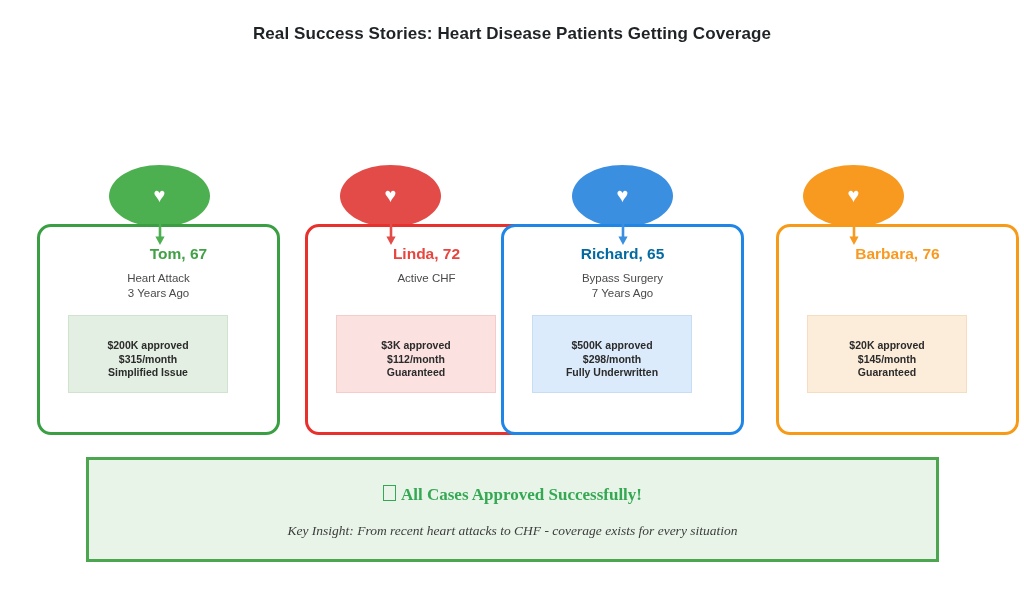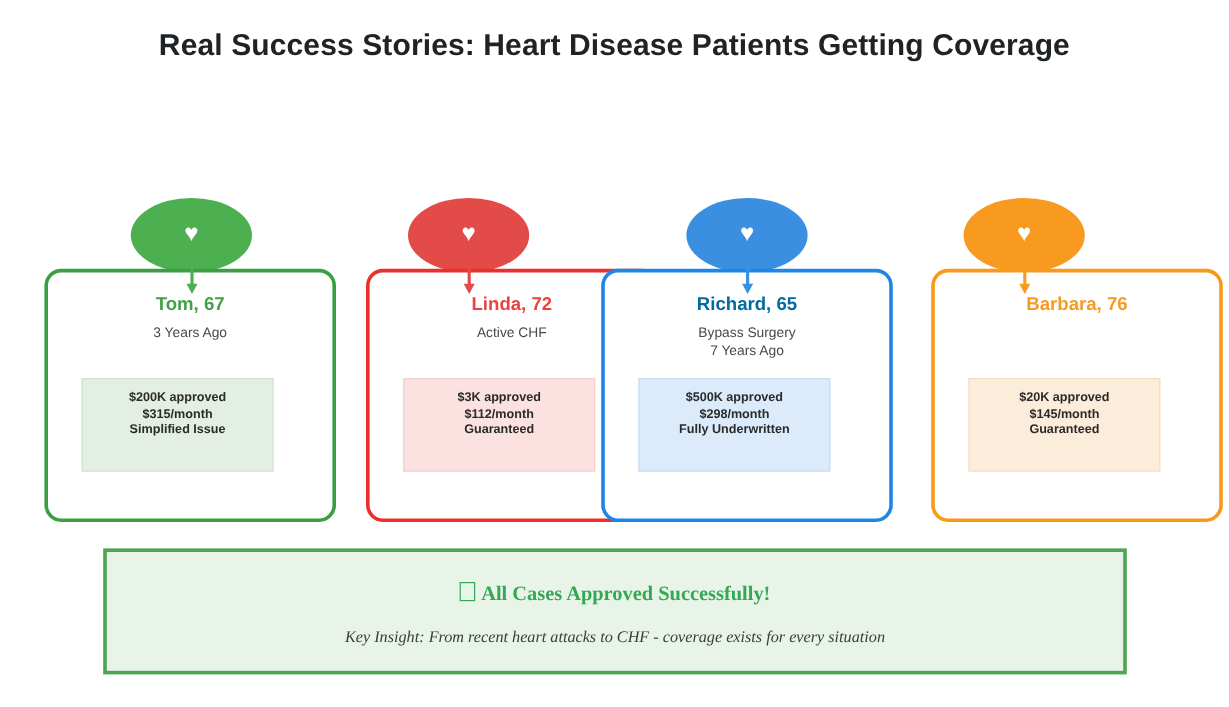--- a/index.html
+++ b/index.html
@@ -16,21 +16,21 @@
     position: relative;
   }
 
   
   #page-title {
     position: absolute;
     left: 0;
     top: 24px;
     width: 1024px;
     text-align: center;
-    font-size: 25px;
+    font-size: 17px;
     font-weight: bold;
     color: #1f2326;
     letter-spacing: 0.1px;
   }
 
   
   #cards-row {
     position: absolute;
     left: 0;
     top: 0;
@@ -102,21 +102,21 @@
   }
 
   .case-result {
     position: absolute;
     left: 28px;
     top: 88px;
     width: 160px;
     height: 78px;
     box-sizing: border-box;
     border: 1px solid #dddddd;
-    padding-top: 9px;
+    padding-top: 23px;
     text-align: center;
     font-size: 10.5px;
     font-weight: bold;
     line-height: 13.5px;
     color: #2b2b2b;
   }
 
   
   #summary-banner {
     position: absolute;
@@ -162,23 +162,24 @@
 <body>
 
 <div id="page-title">Real Success Stories: Heart Disease Patients Getting Coverage</div>
 
 <div id="cards-row">
     <div class="case-badge" style="left: 109px; background: rgb(76, 175, 80);">
       <span class="heart-glyph">♥</span>
     </div>
     <div class="case-card" style="left: 37px; border-color: rgb(58, 159, 67);">
       <div class="case-name-wrap">
-        <div class="case-name" style="color: rgb(67, 160, 71);">Tom, 67</div>
+        <div class="case-name" style="color: rgb(67, 160, 71); padding-left: 20px;">Tom, 67</div>
       </div>
       <div class="case-condition">
+        <div>Heart Attack</div>
         <div>3 Years Ago</div>
       </div>
       <div class="case-result" style="background: rgb(227, 239, 227); border-color: rgb(207, 227, 207);">
         <div>$200K approved</div>
         <div>$315/month</div>
         <div>Simplified Issue</div>
       </div>
     </div>
     <div class="case-arrow" style="left: 153px;"><svg width="14" height="24" viewBox="0 0 14 24">
         <line x1="7" y1="0" x2="7" y2="16" stroke="#4CAF50" stroke-width="2.6"></line>

